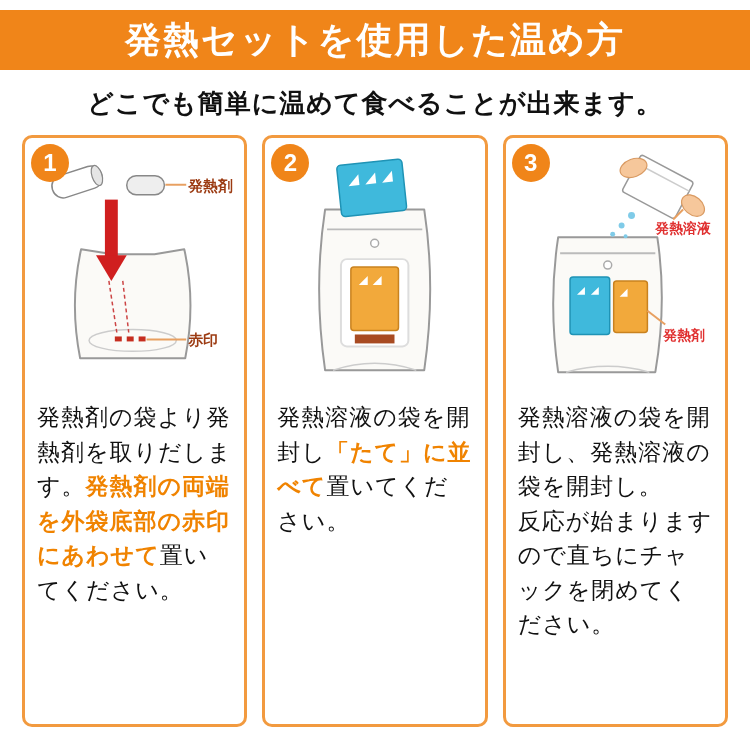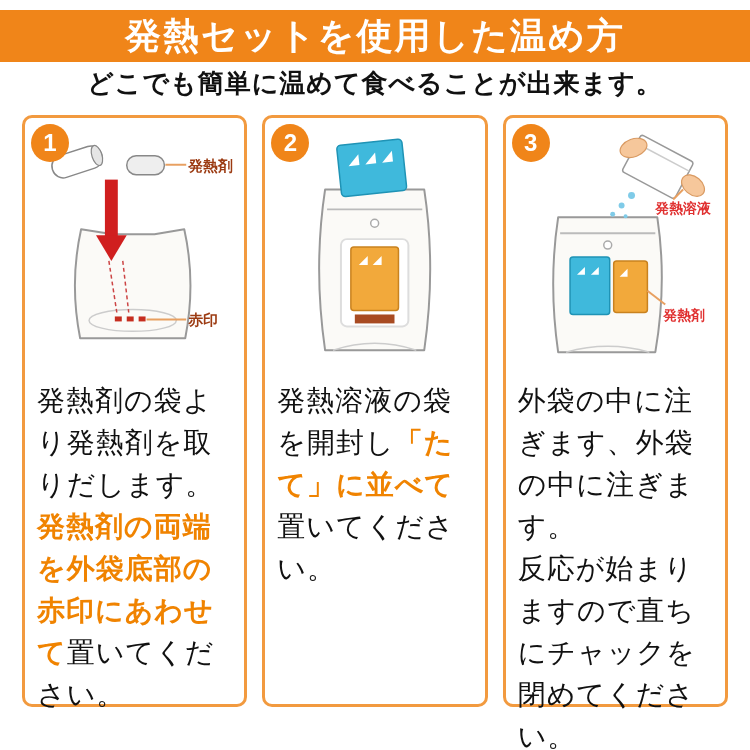--- a/index.html
+++ b/index.html
@@ -6,28 +6,28 @@
   html, body { margin: 0; padding: 0; }
   body {
     width: 750px; height: 750px;
     background: #ffffff;
     font-family: "Liberation Sans", "DejaVu Sans", sans-serif;
     color: #111111;
     overflow: hidden;
   }
   .title-bar {
     margin-top: 10px;
-    height: 52px;
+    height: 60px;
     background: #F08519;
     display: flex; align-items: center; justify-content: center;
     color: #ffffff;
     font-size: 36px; font-weight: bold; letter-spacing: 2px;
   }
   .subtitle {
-    margin: 4px 0 14px;
+    margin: 16px 0 14px;
     text-align: center;
     font-size: 26px; font-weight: bold; letter-spacing: 1px;
     color: #111111;
   }
   .cards {
     display: flex; gap: 15px;
     padding: 0 22px;
   }
   .card {
     position: relative;
@@ -45,21 +45,21 @@
     display: flex; align-items: center; justify-content: center;
     font-size: 24px; font-weight: bold;
   }
   .illus {
     height: 238px;
     margin-top: 8px;
     display: flex; align-items: center; justify-content: flex-start;
   }
   .illus svg { width: 100%; height: 100%; }
   .step-text {
-    font-size: 28px;
+    font-size: 23px;
     line-height: 1.5;
     padding: 8px 4px 0;
     letter-spacing: 1px;
   }
   .accent-text { color: #F08300; font-weight: bold; }
   svg text { font-weight: bold; font-family: "Liberation Sans", "DejaVu Sans", sans-serif; }
 </style>
 </head>
 <body>
 
@@ -162,18 +162,18 @@
         <circle cx="97" cy="81" r="2.5" fill="#7FCBE8"></circle>
         <circle cx="110" cy="83" r="2" fill="#7FCBE8"></circle>
 
         <line x1="168" y1="56" x2="158" y2="66" stroke="#E8A061" stroke-width="2"></line>
         <text x="140" y="80" font-size="14" fill="#E03030">発熱溶液</text>
         <line x1="132" y1="158" x2="150" y2="172" stroke="#E8A061" stroke-width="2"></line>
         <text x="148" y="188" font-size="14" fill="#E03030">発熱剤</text>
       </svg>
     </div>
     <div class="step-text">
-      <div>外袋の中に注ぎます、外袋の中に注ぎます。</div>
+      <div>発熱溶液の袋を開封し、発熱溶液の袋を開封し。</div>
       <div>反応が始まりますので直ちにチャックを閉めてください。</div>
     </div>
   </div>
 
 </div>
 
 </body></html>

